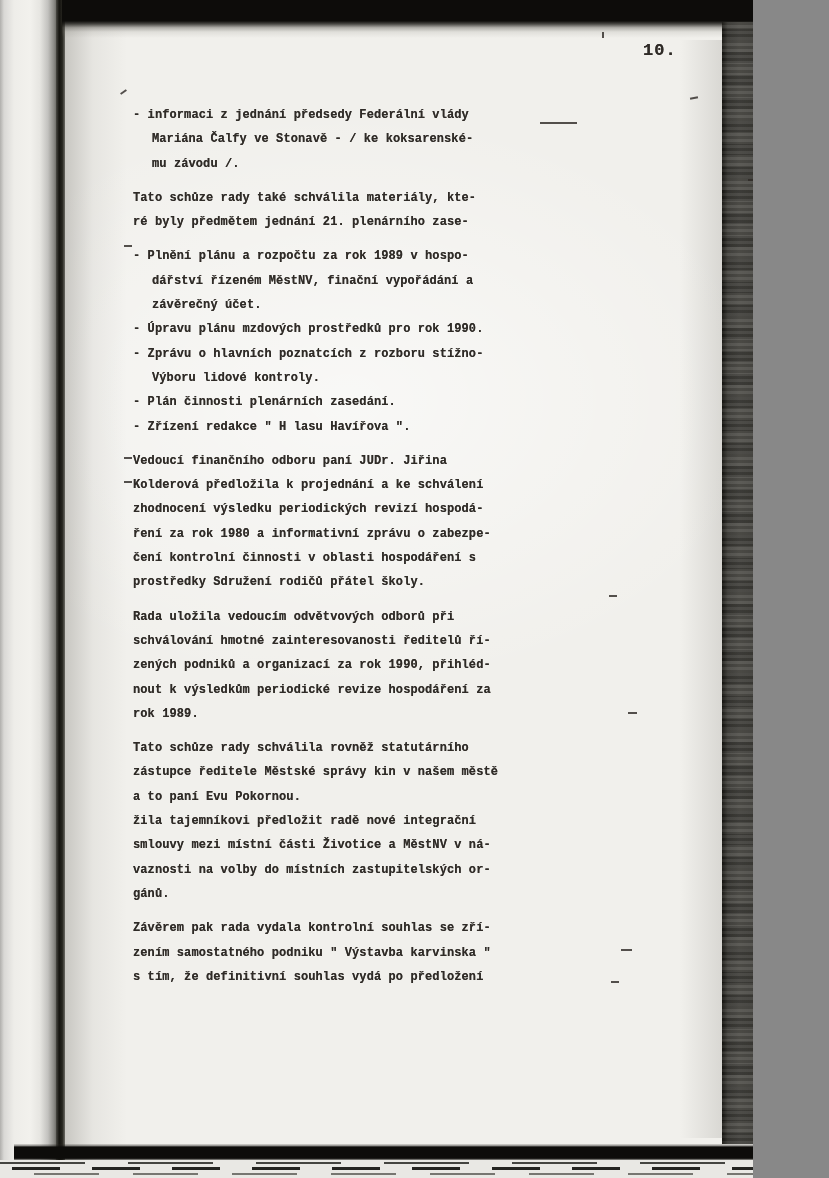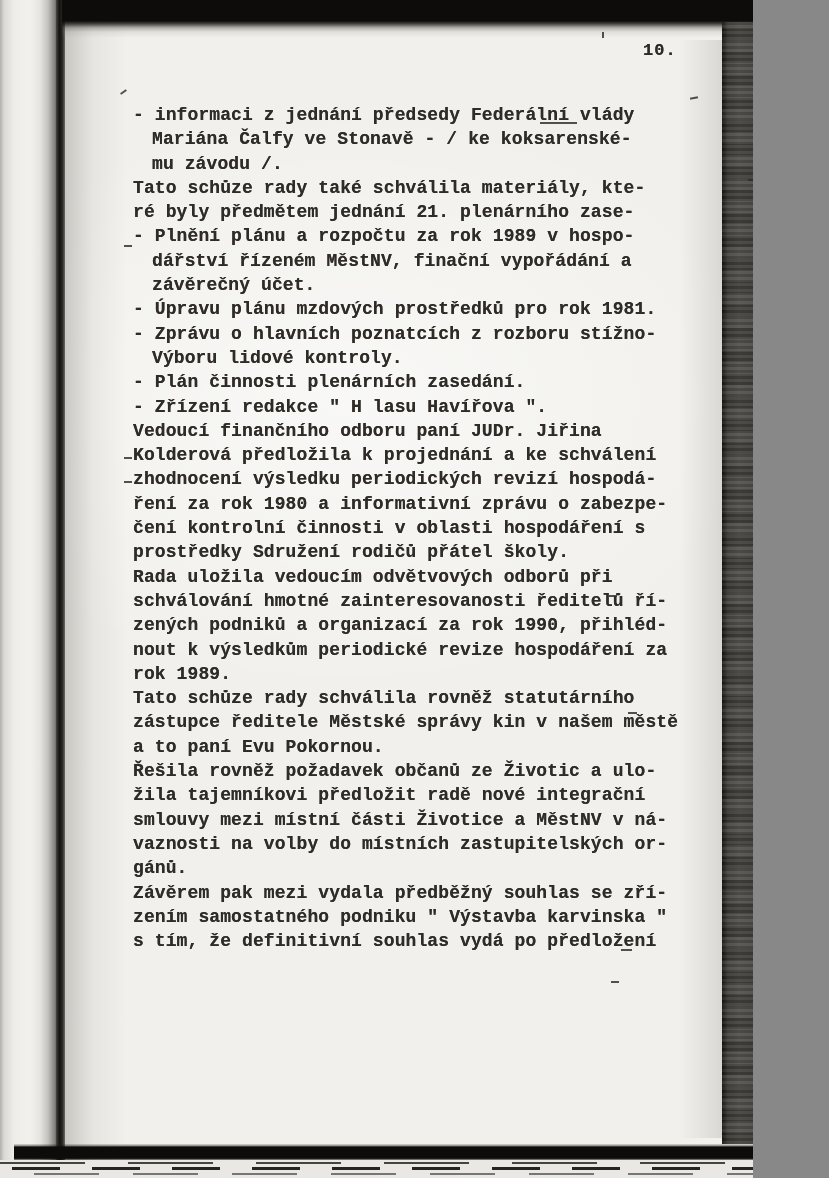--- a/index.html
+++ b/index.html
@@ -75,27 +75,27 @@
   }
   
   .page-num{
     position:absolute;left:643px;top:41px;
     font-size:17px;font-weight:bold;letter-spacing:1px;
     color:var(--ink);
     text-shadow:0 0 0.5px rgba(47,43,39,0.8);
   }
   .text-block{
     position:absolute;left:133px;top:103px;width:520px;
-    font-size:18px;font-weight:bold;line-height:24.3px;letter-spacing:0.1px;
+    font-size:12px;font-weight:bold;line-height:24.3px;letter-spacing:0.1px;
     color:var(--ink);
     text-shadow:0 0 0.5px rgba(47,43,39,0.75);
   }
   .text-block .line{white-space:pre;}
   .text-block .ind{padding-left:19px;}
-  .text-block .gap{}
+  .text-block .gap{margin-top:10px;}
   
   .art{position:absolute;background:var(--ink);opacity:0.82;}
 </style>
 </head>
 <body>
 
 <div class="scan">
   <div class="left-fold"></div>
   <div class="crease"></div>
   <div class="page-edge-shade"></div>
@@ -108,45 +108,44 @@
 
   <div class="text-block">
       <div class="line">- informaci z jednání předsedy Federální vlády</div>
       <div class="line ind">Mariána Čalfy ve Stonavě - / ke koksarenské-</div>
       <div class="line ind">mu závodu /.</div>
       <div class="line gap">Tato schůze rady také schválila materiály, kte-</div>
       <div class="line">ré byly předmětem jednání 21. plenárního zase-</div>
       <div class="line gap">- Plnění plánu a rozpočtu za rok 1989 v hospo-</div>
       <div class="line ind">dářství řízeném MěstNV, finační vypořádání a</div>
       <div class="line ind">závěrečný účet.</div>
-      <div class="line">- Úpravu plánu mzdových prostředků pro rok 1981.</div>
+      <div class="line">- Úpravu plánu mzdových prostředků pro rok 1990.</div>
       <div class="line">- Zprávu o hlavních poznatcích z rozboru stížno-</div>
       <div class="line ind">Výboru lidové kontroly.</div>
       <div class="line">- Plán činnosti plenárních zasedání.</div>
       <div class="line">- Zřízení redakce " H lasu Havířova ".</div>
       <div class="line gap">Vedoucí finančního odboru paní JUDr. Jiřina</div>
       <div class="line">Kolderová předložila k projednání a ke schválení</div>
       <div class="line">zhodnocení výsledku periodických revizí hospodá-</div>
       <div class="line">ření za rok 1980 a informativní zprávu o zabezpe-</div>
       <div class="line">čení kontrolní činnosti v oblasti hospodáření s</div>
       <div class="line">prostředky Sdružení rodičů přátel školy.</div>
       <div class="line gap">Rada uložila vedoucím odvětvových odborů při</div>
       <div class="line">schválování hmotné zainteresovanosti ředitelů ří-</div>
       <div class="line">zených podniků a organizací za rok 1990, přihléd-</div>
       <div class="line">nout k výsledkům periodické revize hospodáření za</div>
       <div class="line">rok 1989.</div>
       <div class="line gap">Tato schůze rady schválila rovněž statutárního</div>
       <div class="line">zástupce ředitele Městské správy kin v našem městě</div>
       <div class="line">a to paní Evu Pokornou.</div>
-      <div class="line gap">Řešila rovněž požadavek občanů ze Životic a ulo-</div>
       <div class="line">žila tajemníkovi předložit radě nové integrační</div>
       <div class="line">smlouvy mezi místní části Životice a MěstNV v ná-</div>
       <div class="line">vaznosti na volby do místních zastupitelských or-</div>
       <div class="line">gánů.</div>
-      <div class="line gap">Závěrem pak mezi vydala předběžný souhlas se zří-</div>
+      <div class="line gap">Závěrem pak rada vydala kontrolní souhlas se zří-</div>
       <div class="line">zením samostatného podniku " Výstavba karvinska "</div>
       <div class="line">s tím, že definitivní souhlas vydá po předložení</div>
     </div>
 
   <div class="art" style="left:120px;top:91px;width:7px;height:2px;transform:rotate(-35deg);"></div>
   <div class="art" style="left:602px;top:32px;width:2px;height:6px;"></div>
   <div class="art" style="left:540px;top:122px;width:37px;height:2px;"></div>
   <div class="art" style="left:690px;top:97px;width:8px;height:2px;transform:rotate(-10deg);"></div>
   <div class="art" style="left:748px;top:179px;width:11px;height:2px;"></div>
   <div class="art" style="left:124px;top:245px;width:8px;height:2px;"></div>

